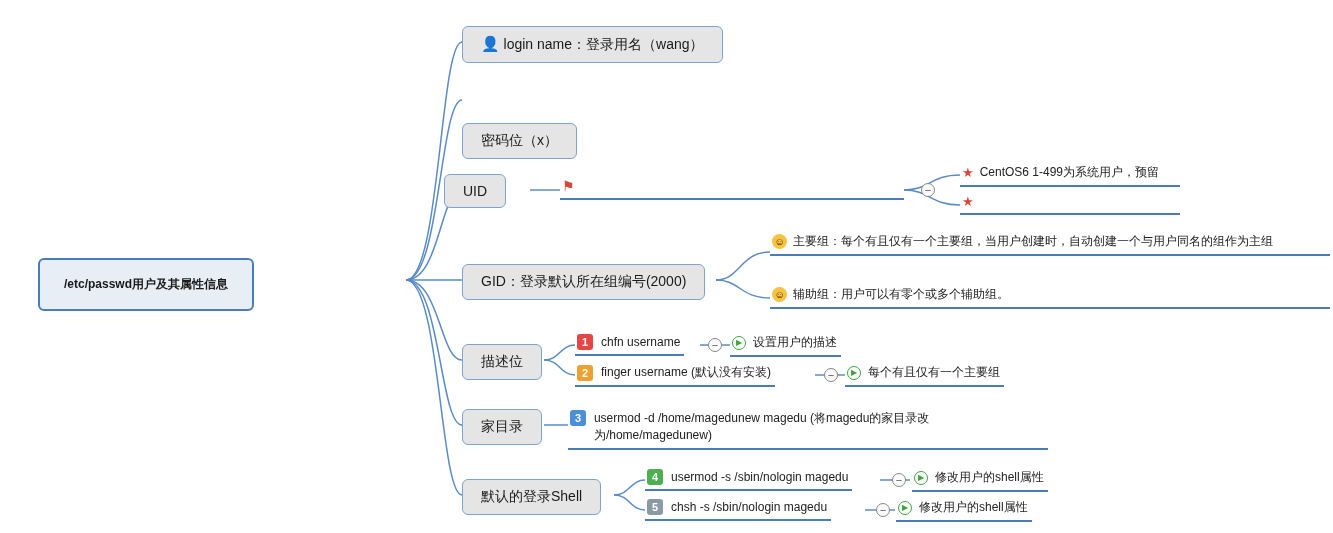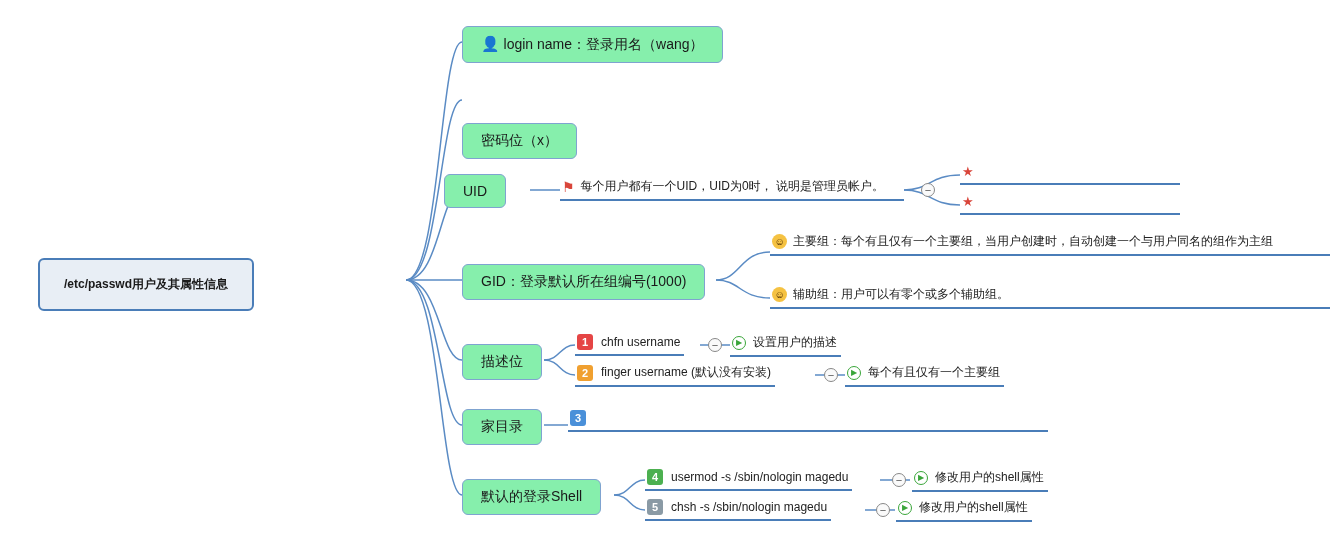--- a/index.html
+++ b/index.html
@@ -1,19 +1,19 @@
 <!DOCTYPE html>
 <html><head>
 <meta charset="utf-8">
 <style>
 * { box-sizing: border-box; margin: 0; padding: 0; }
 body { font-family: "Microsoft YaHei", Arial, sans-serif; font-size: 13px; background: #fff; width: 1333px; height: 533px; position: relative; overflow: hidden; }
 .node-box { background: #e8eef5; border: 2px solid #4a7db8; border-radius: 6px; padding: 8px 18px; display: inline-block; color: #1a1a1a; font-weight: bold; }
 .root { font-size: 12px; padding: 16px 24px; }
-.child { font-size: 14px; font-weight: normal; background: #86efac; border: 1px solid #7fa3d0; }
+.child { font-size: 14px; font-weight: normal; background: #e5e5e5; border: 1px solid #7fa3d0; }
 .leaf { display: inline-flex; align-items: center; gap: 4px; font-size: 12px; color: #222; border-bottom: 2px solid #4a7db8; padding: 2px 4px 4px 2px; }
 svg.connector { position: absolute; top: 0; left: 0; pointer-events: none; }
 .user-icon { color: #d9453a; font-size: 15px; }
 .flag-icon { color: #d9453a; font-size: 14px; margin-right: 2px; }
 .star-icon { color: #d9453a; font-size: 13px; margin-right: 2px; }
 .smile-icon { display: inline-flex; width: 15px; height: 15px; border-radius: 50%; background: #f5c242; align-items: center; justify-content: center; font-size: 10px; color: #4a2a00; margin-right: 2px; }
 .play-icon { display: inline-flex; width: 14px; height: 14px; border: 1.5px solid #3aa63a; border-radius: 50%; align-items: center; justify-content: center; color: #3aa63a; font-size: 8px; margin-right: 3px; }
 .num-badge { display: inline-flex; width: 16px; height: 16px; border-radius: 3px; color: #fff; align-items: center; justify-content: center; font-size: 11px; font-weight: bold; margin-right: 4px; }
 .b1 { background: #e54545; } .b2 { background: #f0a030; } .b3 { background: #4a90d9; } .b4 { background: #4cb050; } .b5 { background: #8a9aa5; }
 .collapse { display: inline-flex; width: 14px; height: 14px; border: 1px solid #888; border-radius: 50%; background: #fafafa; align-items: center; justify-content: center; color: #555; font-size: 11px; line-height: 1; margin: 0 6px; }
@@ -65,32 +65,32 @@
 
 <div class="abs node-box child" style="left:462px;top:84px;margin-top:39px;">
   <span>密码位（x）</span>
 </div>
 
 <div class="abs node-box child" style="left:444px;top:174px;">
   <span>UID</span>
 </div>
 <div class="abs leaf" style="left:560px;top:176px;width:344px;">
   <span class="flag-icon">⚑</span>
-  <span>每个用户都有一个UID，UID为0时，  说明是管理员帐户。</span>
 </div>
 <span class="abs collapse" style="left:915px;top:183px;">−</span>
 <div class="abs leaf" style="left:960px;top:162px;width:220px;">
   <span class="star-icon">★</span>
+  <span>CentOS6 1-499为系统用户，预留</span>
 </div>
 <div class="abs leaf" style="left:960px;top:192px;width:220px;">
   <span class="star-icon">★</span>
 </div>
 
 <div class="abs node-box child" style="left:462px;top:264px;">
-  <span>GID：登录默认所在组编号(1000)</span>
+  <span>GID：登录默认所在组编号(2000)</span>
 </div>
 <div class="abs leaf" style="left:770px;top:232px;width:560px;">
   <span class="smile-icon">☺</span>
   <span style="line-height:1.3;">主要组：每个有且仅有一个主要组，当用户创建时，自动创建一个与用户同名的组作为主组</span>
 </div>
 <div class="abs leaf" style="left:770px;top:284px;width:560px;">
   <span class="smile-icon">☺</span>
   <span>辅助组：用户可以有零个或多个辅助组。</span>
 </div>
 
@@ -114,20 +114,21 @@
 <div class="abs leaf" style="left:845px;top:362px;">
   <span class="play-icon">▶</span>
   <span>每个有且仅有一个主要组</span>
 </div>
 
 <div class="abs node-box child" style="left:462px;top:409px;">
   <span>家目录</span>
 </div>
 <div class="abs leaf" style="left:568px;top:408px;width:480px;align-items:flex-start;">
   <span class="num-badge b3">3</span>
+  <span style="line-height:1.4;">usermod -d /home/magedunew magedu     (将magedu的家目录改为/home/magedunew)</span>
 </div>
 
 <div class="abs node-box child" style="left:462px;top:479px;">
   <span>默认的登录Shell</span>
 </div>
 <div class="abs leaf" style="left:645px;top:467px;">
   <span class="num-badge b4">4</span>
   <span>usermod -s /sbin/nologin magedu</span>
 </div>
 <span class="abs collapse" style="left:886px;top:473px;">−</span>

